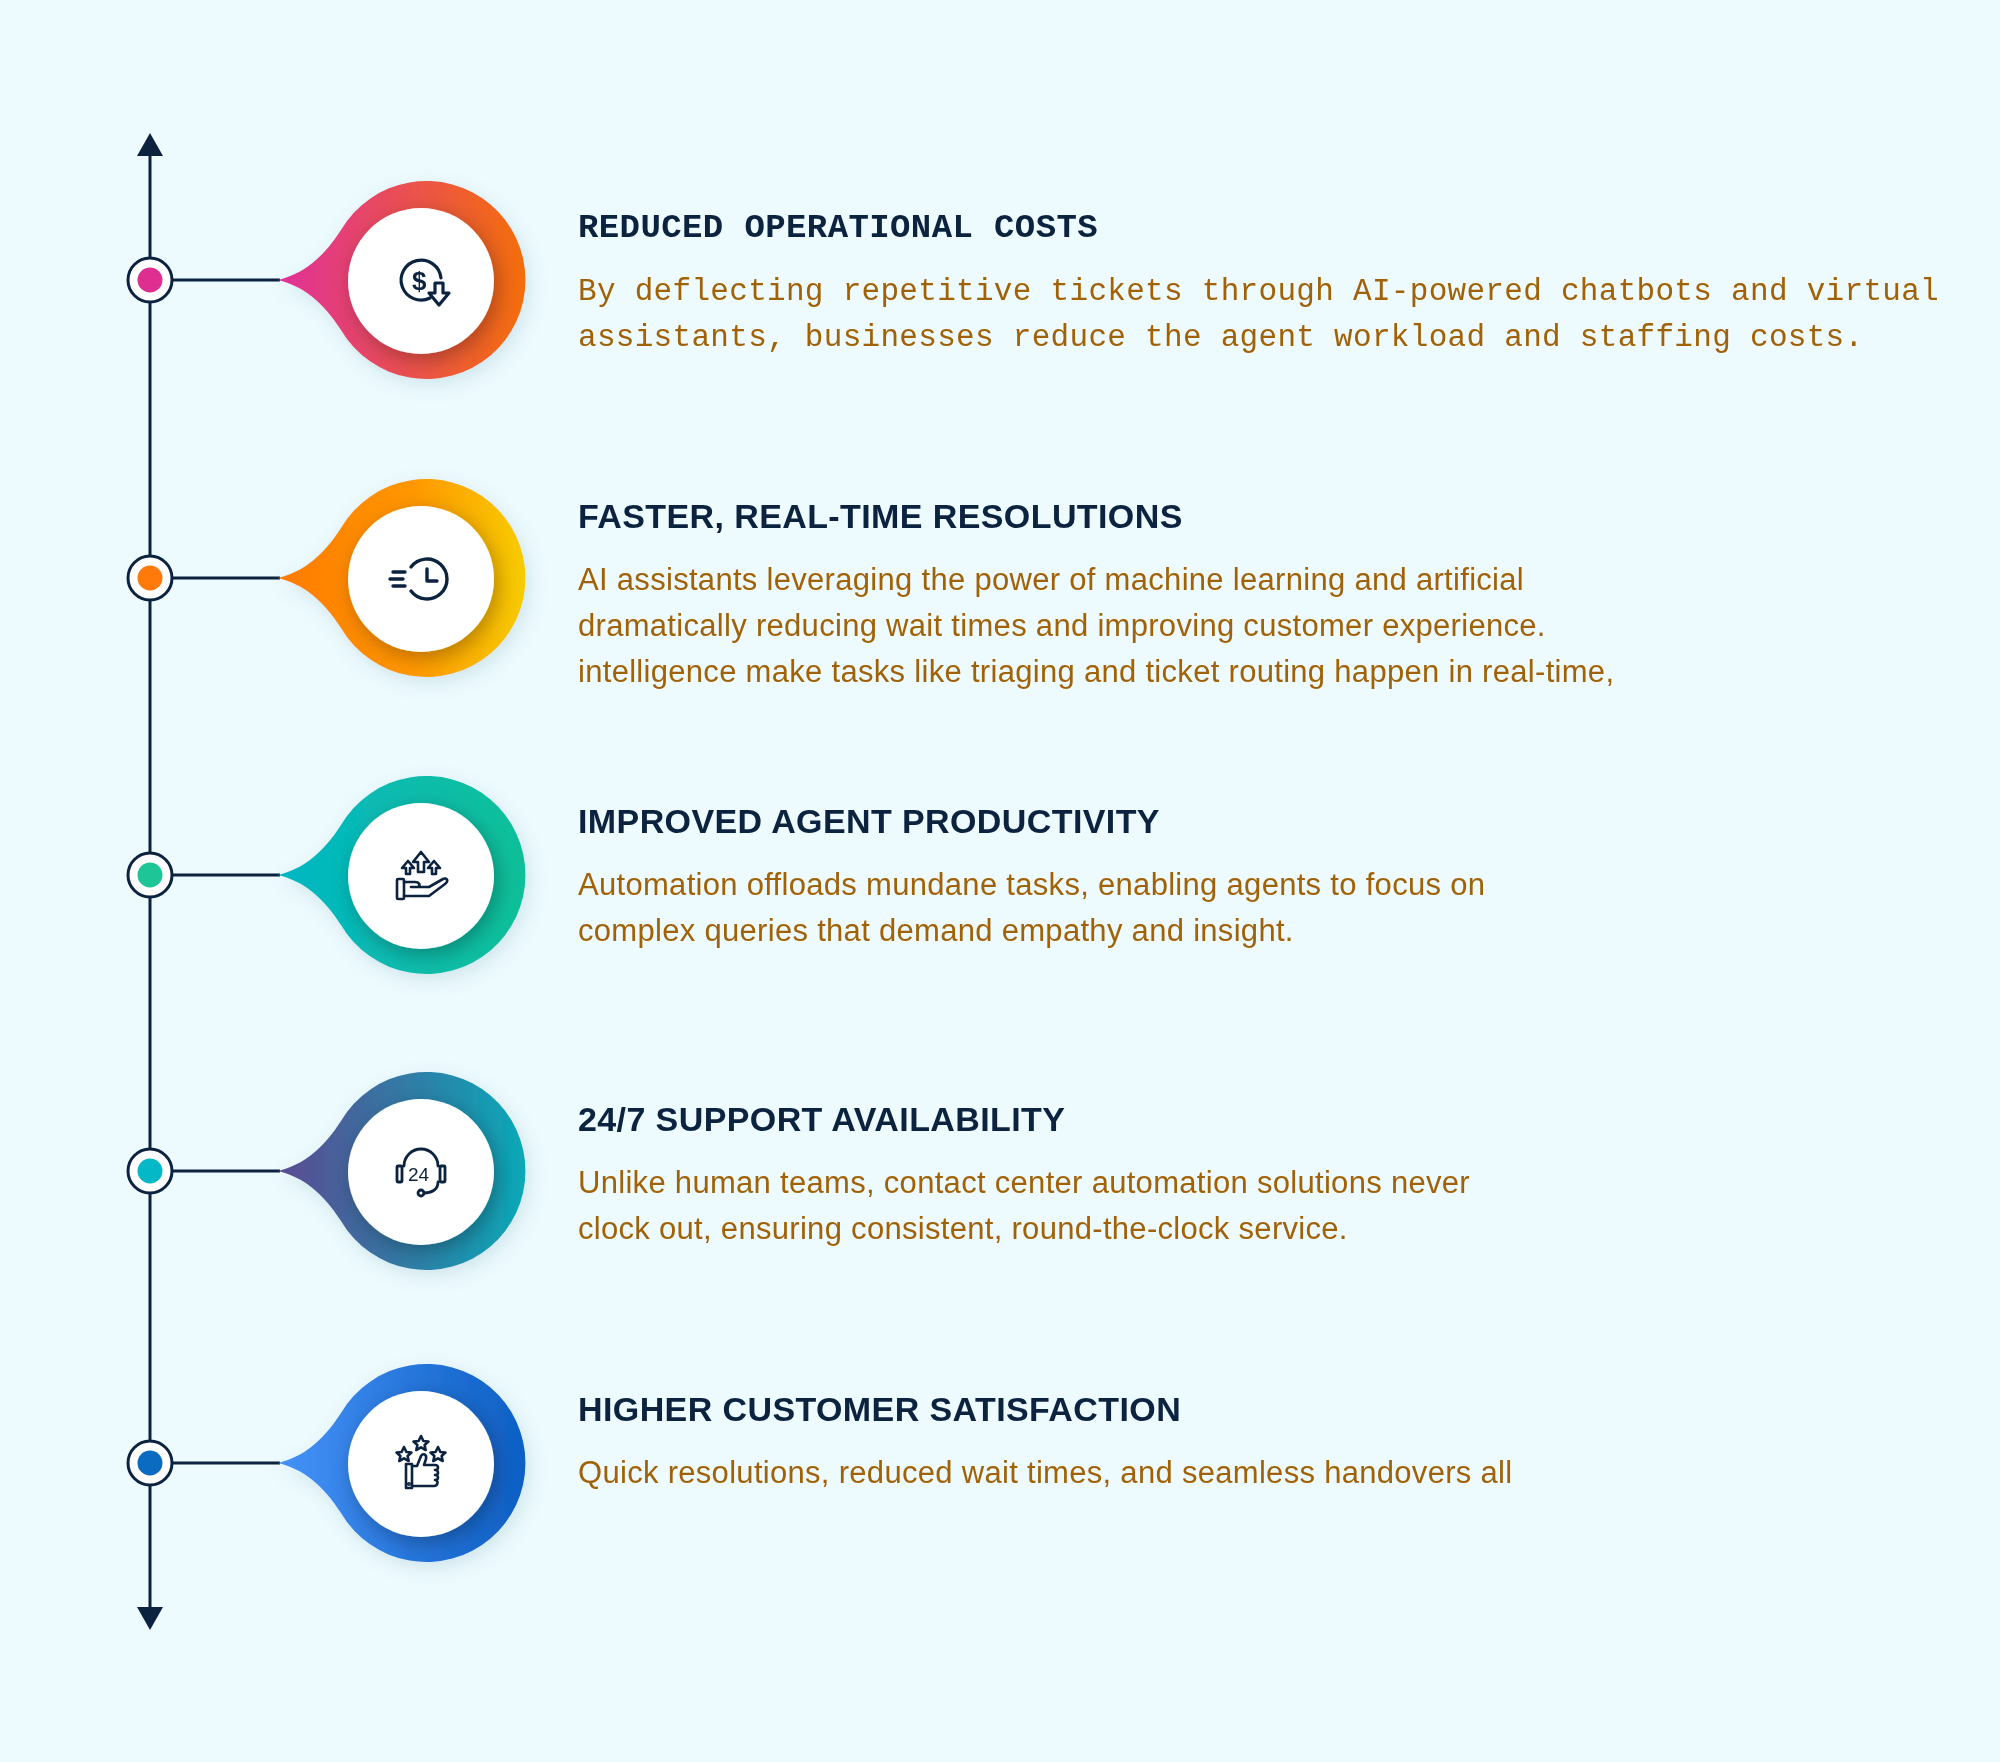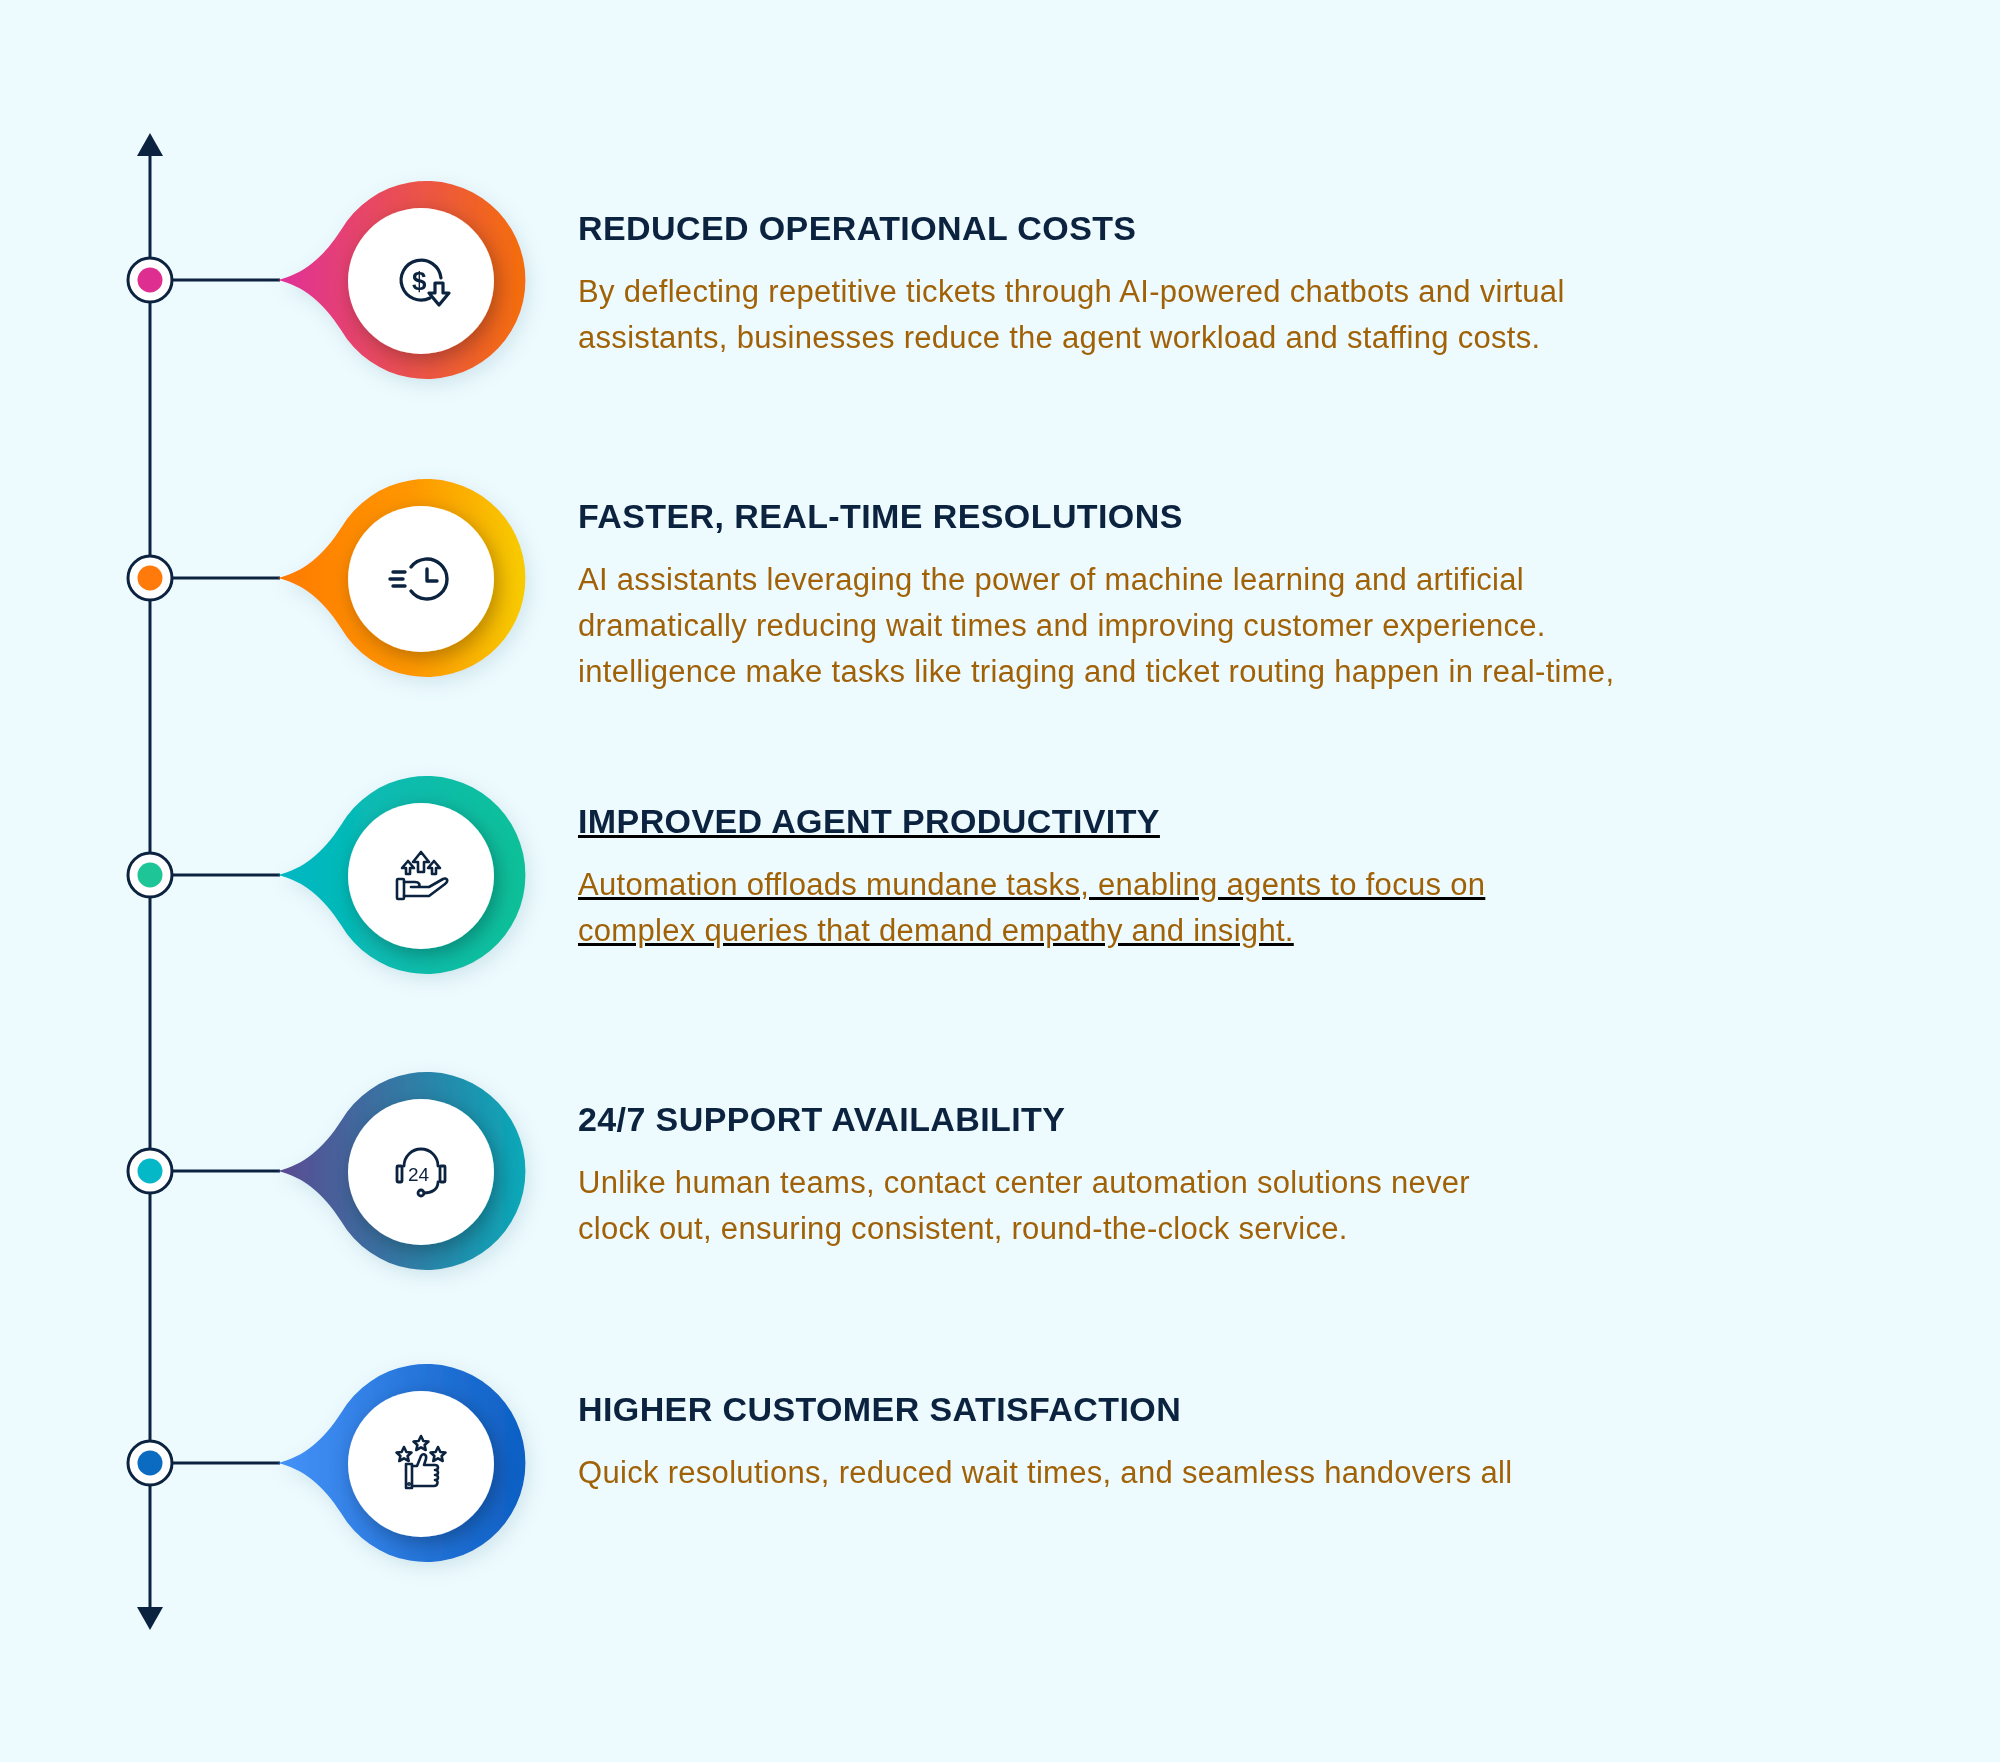--- a/index.html
+++ b/index.html
@@ -141,38 +141,38 @@
       <path d="M 0 -28 L 2.4 -23 L 7.5 -22.5 L 3.6 -19 L 4.7 -14 L 0 -16.6 L -4.7 -14 L -3.6 -19 L -7.5 -22.5 L -2.4 -23 Z"></path>
       <path d="M -17 -17 L -14.6 -12 L -9.5 -11.5 L -13.4 -8 L -12.3 -3 L -17 -5.6 L -21.7 -3 L -20.6 -8 L -24.5 -11.5 L -19.4 -12 Z"></path>
       <path d="M 17 -17 L 19.4 -12 L 24.5 -11.5 L 20.6 -8 L 21.7 -3 L 17 -5.6 L 12.3 -3 L 13.4 -8 L 9.5 -11.5 L 14.6 -12 Z"></path>
       <rect x="-15" y="0" width="6" height="24"></rect>
       <path d="M -9 2 L -4 2 L 0 -8 C 2 -11 6 -10 5 -5 L 3 1 L 14 1 C 18 1 18 6 14 6 L 14 6 C 18 6 18 11 14 11 C 18 11 18 16 14 16 C 18 16 17 22 13 22 L -9 22"></path>
       <circle cx="-12" cy="20" r="0.8" fill="#0c2340"></circle>
     </g>
   </g>
 </svg>
 
-<div class="item-text" style="top:208px;">
+<div class="item-text" style="top:208px;font-family:Liberation Mono, monospace;">
   <h2 class="item-title">REDUCED OPERATIONAL COSTS</h2>
   <p class="item-body">
     <span class="line">By deflecting repetitive tickets through AI-powered chatbots and virtual</span>
     <span class="line">assistants, businesses reduce the agent workload and staffing costs.</span>
   </p>
 </div>
 
 <div class="item-text" style="top:496px;">
   <h2 class="item-title">FASTER, REAL-TIME RESOLUTIONS</h2>
   <p class="item-body">
     <span class="line">AI assistants leveraging the power of machine learning and artificial</span>
     <span class="line">dramatically reducing wait times and improving customer experience.</span>
     <span class="line">intelligence make tasks like triaging and ticket routing happen in real-time,</span>
   </p>
 </div>
 
-<div class="item-text" style="top:801px;text-decoration:underline;">
+<div class="item-text" style="top:801px;">
   <h2 class="item-title">IMPROVED AGENT PRODUCTIVITY</h2>
   <p class="item-body">
     <span class="line">Automation offloads mundane tasks, enabling agents to focus on</span>
     <span class="line">complex queries that demand empathy and insight.</span>
   </p>
 </div>
 
 <div class="item-text" style="top:1099px;">
   <h2 class="item-title">24/7 SUPPORT AVAILABILITY</h2>
   <p class="item-body">

